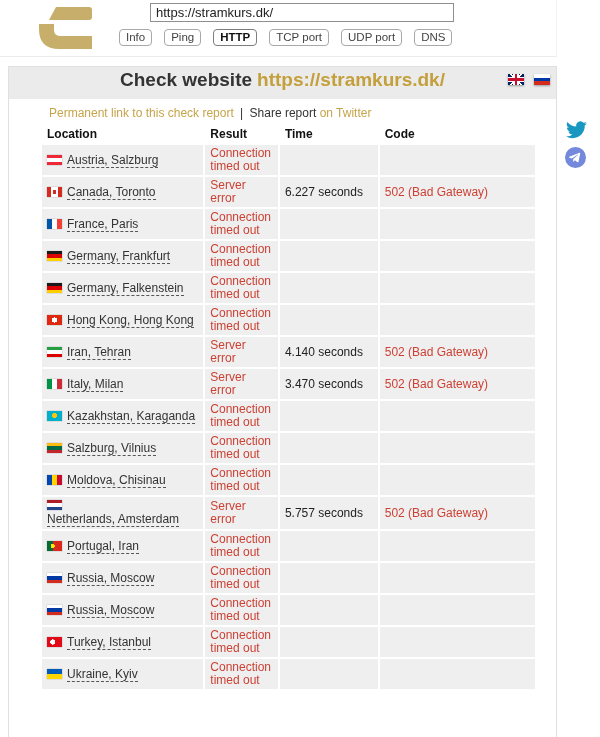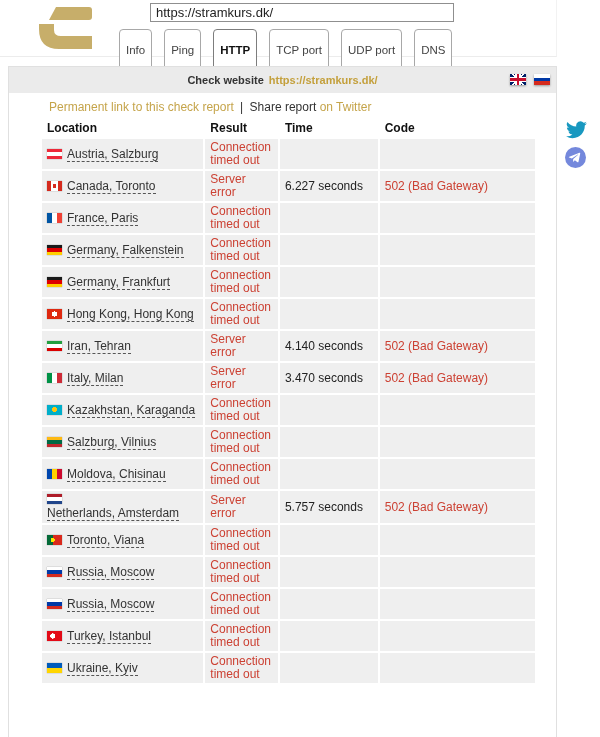--- a/index.html
+++ b/index.html
@@ -12,28 +12,28 @@
   
   .toolbar { position:absolute; left:0; top:0; width:557px; height:57px;
              border-bottom:1px solid #ececec; border-right:1px solid #f2f2f2; background:#fff; }
   .logo { position:absolute; left:30px; top:4px; width:66px; height:48px; cursor:pointer; }
   .url-input { position:absolute; left:150px; top:3px; width:304px; height:19px;
                border:1px solid #8f8f8f; padding:0 5px; font-size:13px; color:#222;
                font-family:"Liberation Sans", sans-serif; background:#fff; }
   .btn-row { position:absolute; left:119px; top:29px; display:flex; gap:12px; }
   .chk-btn { font-family:"Liberation Sans", sans-serif; font-size:11.5px; color:#444;
              background:#fff; border:1px solid #a8a8a8; border-radius:4px;
-             padding:14px 6px; line-height:13px; cursor:pointer; }
+             padding:1px 6px; line-height:13px; cursor:pointer; }
   .chk-btn.active { font-weight:bold; color:#111; border-color:#7d7d7d; }
 
   
   .panel { position:absolute; left:8px; top:66px; width:549px; height:671px;
            background:#fff; border:1px solid #e0e0e0; border-bottom:none; overflow:hidden; }
-  .panel-header { height:26px; background:#ebebeb; position:relative;
-                  text-align:center; line-height:26px; font-size:11px; font-weight:bold; color:#333; }
+  .panel-header { height:32px; background:#ebebeb; position:relative;
+                  text-align:center; line-height:26px; font-size:19px; font-weight:bold; color:#333; }
   .title-url { color:#c4a03c; margin-left:5px; cursor:pointer; }
   .hdr-flags { position:absolute; right:6px; top:7px; line-height:0; }
   .hflag { display:inline-block; width:16px; height:11px; margin-left:5px;
            box-shadow:0 1px 2px rgba(0,0,0,.35); cursor:pointer; }
 
   .links-line { margin:7px 0 3px 40px; font-size:12px; color:#333; }
   .gold-link { color:#c5a44a; text-decoration:none; cursor:pointer; }
   .sep { margin:0 3px; }
 
   table { border-collapse:separate; border-spacing:2px; margin:0 0 0 31px;
@@ -147,32 +147,32 @@
           <td class="time-cell">6.227 seconds</td>
           <td class="red">502 (Bad Gateway)</td>
         </tr>
         <tr>
           <td><span class="flag flag-france"></span><a class="loc-link">France, Paris</a></td>
           <td class="red">Connection timed out</td>
           <td class="time-cell"></td>
           <td class="red"></td>
         </tr>
         <tr>
+          <td><span class="flag flag-germany"></span><a class="loc-link">Germany, Frankfurt</a></td>
+          <td class="red">Connection timed out</td>
+          <td class="time-cell"></td>
+          <td class="red"></td>
+        </tr>
+        <tr>
           <td><span class="flag flag-germany"></span><a class="loc-link">Germany, Falkenstein</a></td>
           <td class="red">Connection timed out</td>
           <td class="time-cell"></td>
           <td class="red"></td>
         </tr>
         <tr>
-          <td><span class="flag flag-germany"></span><a class="loc-link">Germany, Frankfurt</a></td>
-          <td class="red">Connection timed out</td>
-          <td class="time-cell"></td>
-          <td class="red"></td>
-        </tr>
-        <tr>
           <td><span class="flag flag-hongkong"></span><a class="loc-link">Hong Kong, Hong Kong</a></td>
           <td class="red">Connection timed out</td>
           <td class="time-cell"></td>
           <td class="red"></td>
         </tr>
         <tr class="single">
           <td><span class="flag flag-iran"></span><a class="loc-link">Iran, Tehran</a></td>
           <td class="red">Server error</td>
           <td class="time-cell">4.140 seconds</td>
           <td class="red">502 (Bad Gateway)</td>
@@ -201,21 +201,21 @@
           <td class="time-cell"></td>
           <td class="red"></td>
         </tr>
         <tr class="single">
           <td><span class="flag flag-netherlands"></span><a class="loc-link">Netherlands, Amsterdam</a></td>
           <td class="red">Server error</td>
           <td class="time-cell">5.757 seconds</td>
           <td class="red">502 (Bad Gateway)</td>
         </tr>
         <tr>
-          <td><span class="flag flag-portugal"></span><a class="loc-link">Toronto, Viana</a></td>
+          <td><span class="flag flag-portugal"></span><a class="loc-link">Portugal, Iran</a></td>
           <td class="red">Connection timed out</td>
           <td class="time-cell"></td>
           <td class="red"></td>
         </tr>
         <tr>
           <td><span class="flag flag-russia"></span><a class="loc-link">Russia, Moscow</a></td>
           <td class="red">Connection timed out</td>
           <td class="time-cell"></td>
           <td class="red"></td>
         </tr>

